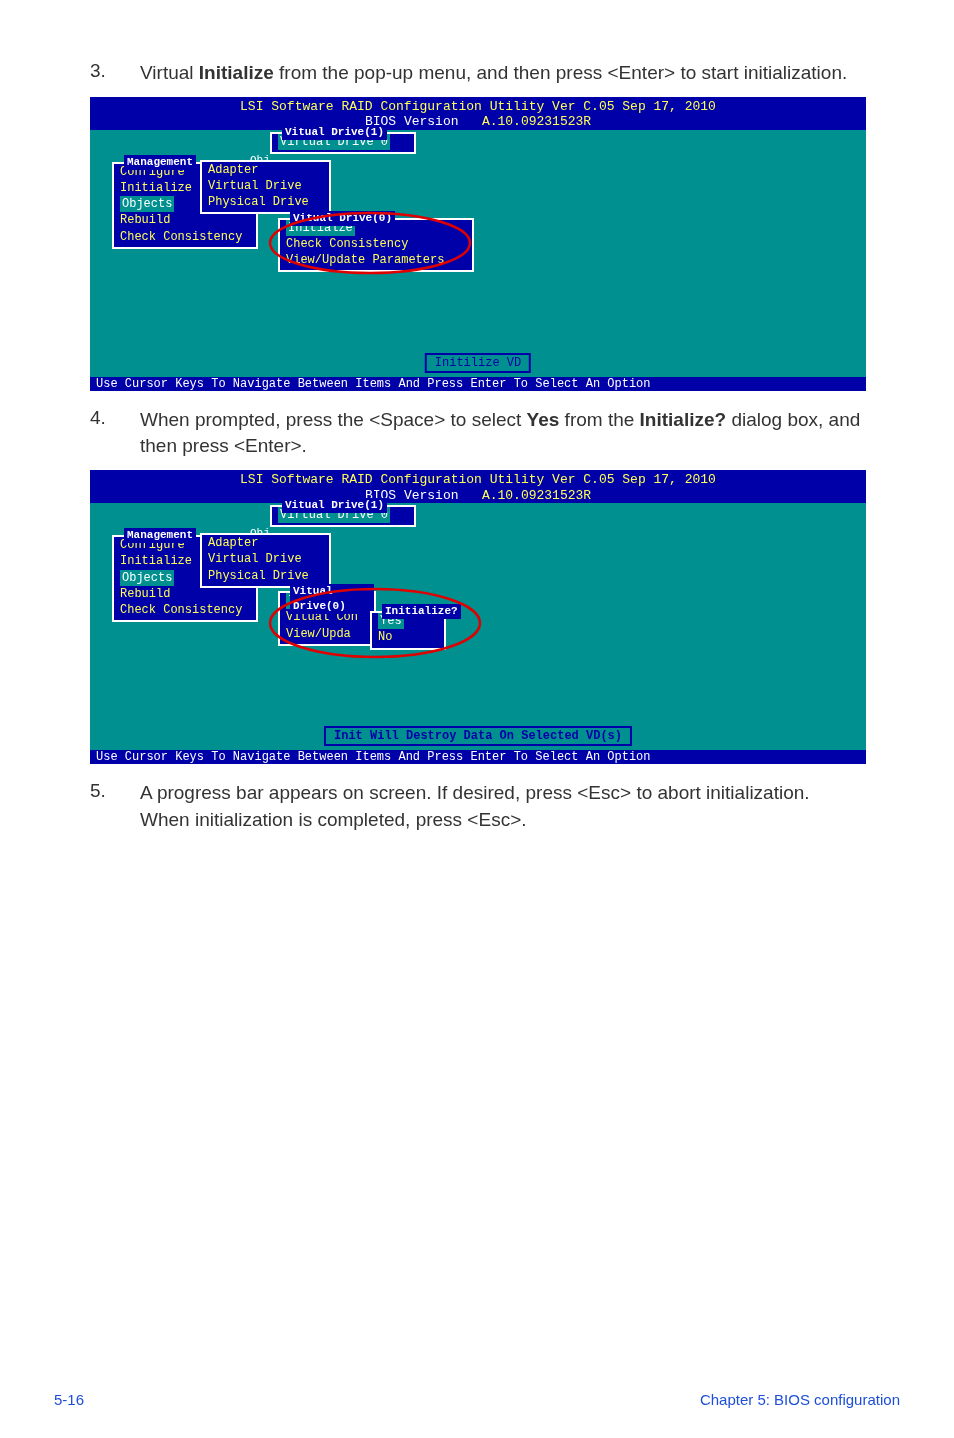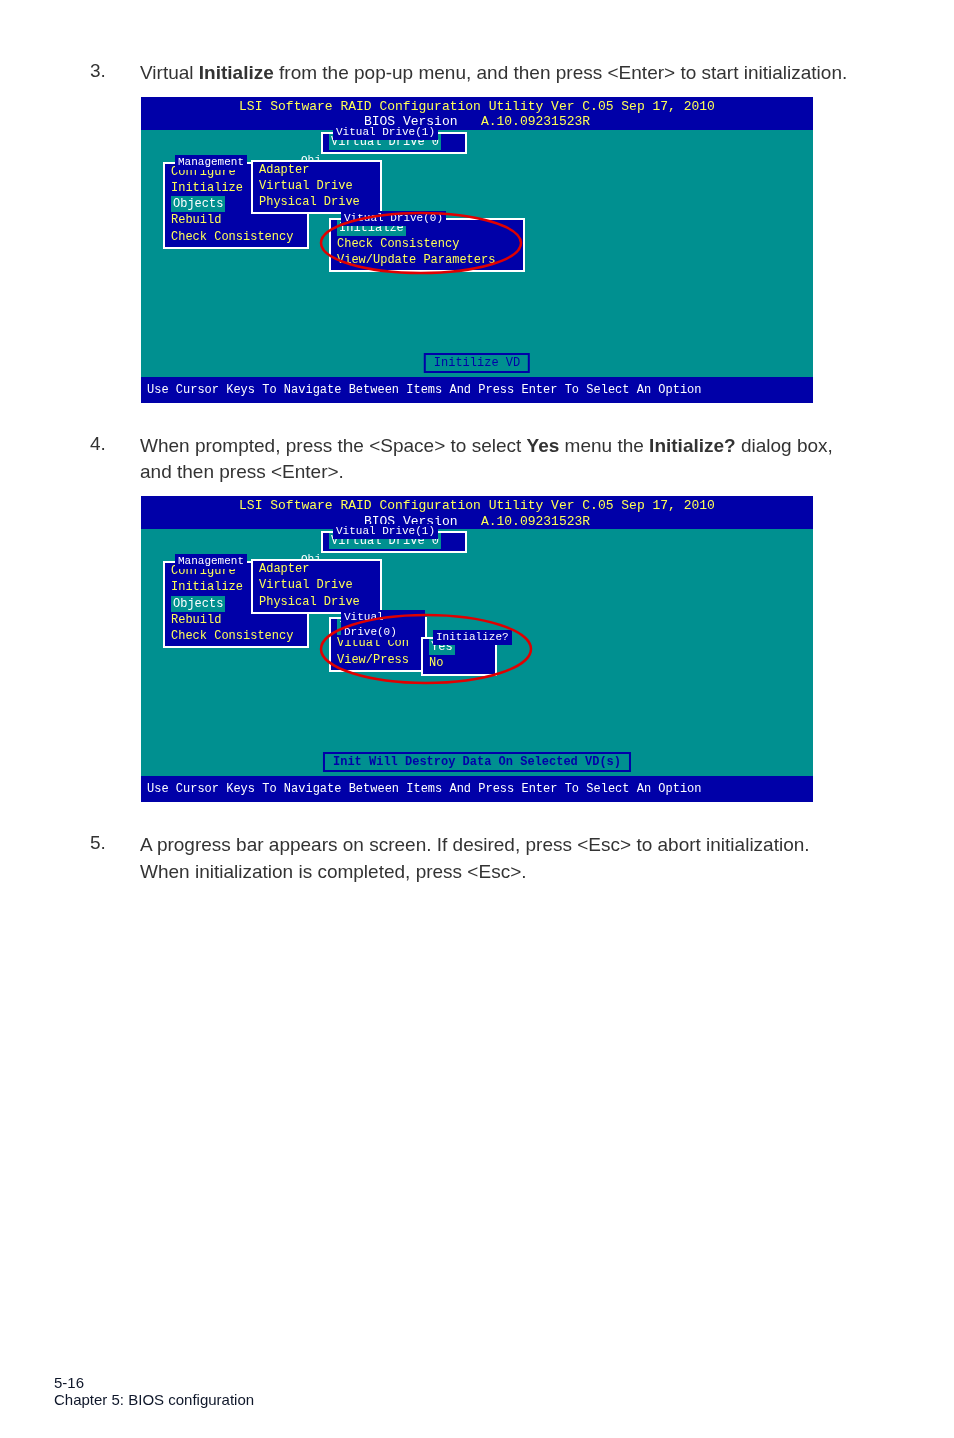--- a/index.html
+++ b/index.html
@@ -26,22 +26,22 @@
     font-size: 19px;
     color: #333;
   }
   .step-text {
     font-size: 19px;
     line-height: 1.4;
     color: #333;
   }
   .step-text b { font-weight: bold; }
   .bios {
-    width: 672px;
-    margin: 6px auto 30px auto;
+    width: 776px;
+    margin: 6px auto 16px auto;
     background: #0ea5e9;
     color: #ffffff;
     font-family: "Courier New", monospace;
     font-size: 13px;
     position: relative;
   }
   .bios-title {
     background: #0000a8;
     color: #ffff55;
     text-align: center;
@@ -51,62 +51,62 @@
   .bios-body {
     background: #009090;
     padding: 6px 6px 26px 6px;
     position: relative;
     min-height: 215px;
   }
   .bios-footer {
     background: #0000a8;
     color: #fff;
     text-align: left;
-    padding: 6px 6px;
+    padding: 0 6px;
     font-size: 12px;
   }
   .box {
     position: absolute;
     background: #0000a8;
     border: 2px solid #fff;
     color: #ffff55;
     padding: 0 6px 2px 6px;
     font-size: 12px;
     line-height: 1.35;
   }
   .box .legend {
     position: absolute;
     top: -9px;
     left: 10px;
     background: #0000a8;
     padding: 0 3px;
     color: #fff;
     font-size: 11px;
+    font-weight: bold;
   }
   .box .row { white-space: nowrap; }
   .sel { background: #009090; color: #ffffff; display: inline-block; padding: 0 2px; }
   .white { color: #fff; text-align: right; }
   .btn-frame {
     position: absolute;
     background: #009090;
     border: 2px solid #0000a8;
     color: #0000a8;
     padding: 1px 8px;
     font-size: 12px;
   }
   .footerbar {
     position: absolute;
     left: 54px;
     right: 54px;
     bottom: 30px;
     display: flex;
     justify-content: space-between;
     font-size: 15px;
-    color: #0f172a;
-    flex-direction: column;
+    color: #1d4ed8;
   }
   svg.ring { position: absolute; pointer-events: none; }
 </style>
 </head>
 <body>
 
 <div class="page">
 
   <div class="step">
     <div class="step-num">3.</div>
@@ -156,21 +156,21 @@
       </svg>
 
       <div class="btn-frame" style="bottom:4px; left:50%; transform:translateX(-50%);">Initilize VD</div>
     </div>
     <div class="bios-footer">Use Cursor Keys To Navigate Between Items And Press Enter To Select An Option</div>
   </div>
 
   <div class="step">
     <div class="step-num">4.</div>
     <div class="step-text">
-      <span>When prompted, press the &lt;Space&gt; to select </span><b>Yes</b><span> menu the </span><b>Initialize?</b><span> dialog box, and then press &lt;Enter&gt;.</span>
+      <span>When prompted, press the &lt;Space&gt; to select </span><b>Yes</b><span> from the </span><b>Initialize?</b><span> dialog box, and then press &lt;Enter&gt;.</span>
     </div>
   </div>
 
   <div class="bios">
     <div class="bios-title">
       <div>LSI Software RAID Configuration Utility Ver C.05 Sep 17, 2010</div>
       <div><span class="white">BIOS Version</span>&nbsp;&nbsp;&nbsp;<span>A.10.09231523R</span></div>
     </div>
     <div class="bios-body">
 
@@ -192,21 +192,21 @@
       <div class="box" style="top:30px; left:110px; width:115px;">
         <div class="row">Adapter</div>
         <div class="row">Virtual Drive</div>
         <div class="row">Physical Drive</div>
       </div>
 
       <div class="box" style="top:88px; left:188px; width:82px;">
         <div class="legend">Vitual Drive(0)</div>
         <div class="row sel">Initialze</div>
         <div class="row">Vitual Con</div>
-        <div class="row">View/Press</div>
+        <div class="row">View/Upda</div>
       </div>
 
       <div class="box" style="top:108px; left:280px; width:60px;">
         <div class="legend">Initialize?</div>
         <div class="row sel">Yes</div>
         <div class="row">No</div>
       </div>
 
       <svg class="ring" style="top:80px; left:170px;" width="230" height="80">
         <ellipse cx="115" cy="40" rx="105" ry="34" stroke="#e00000" stroke-width="2.5" fill="none"></ellipse>

